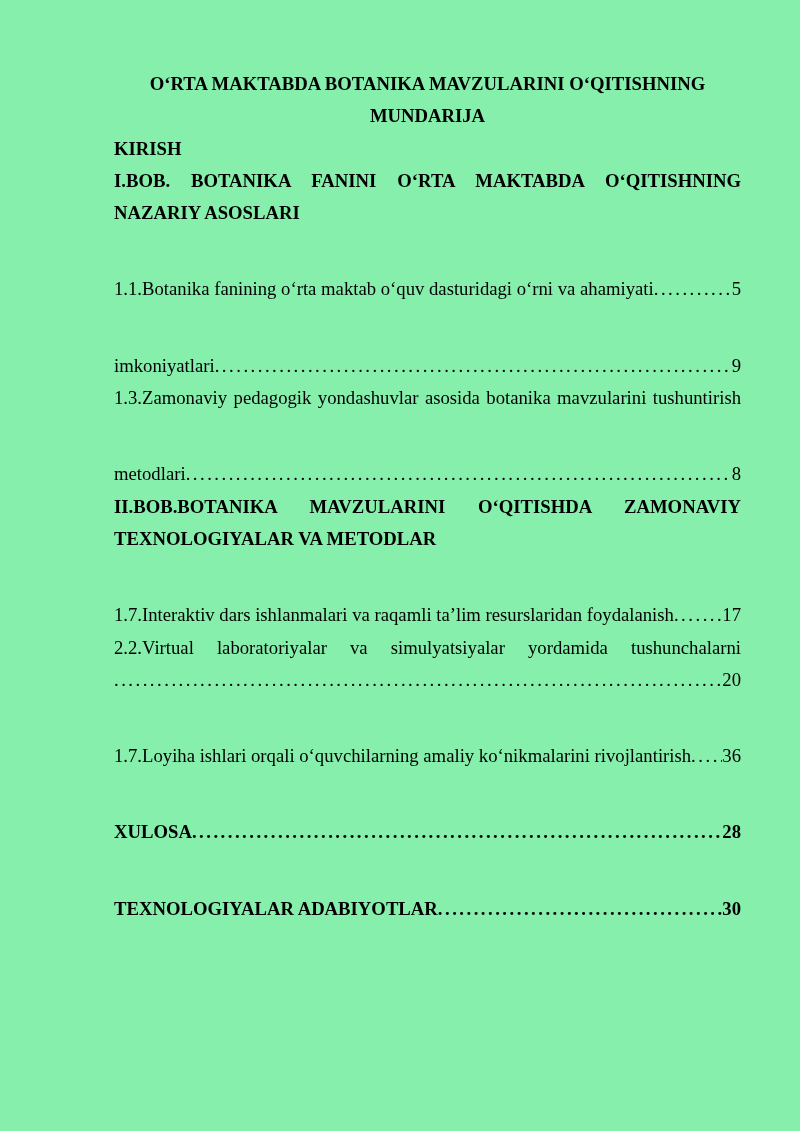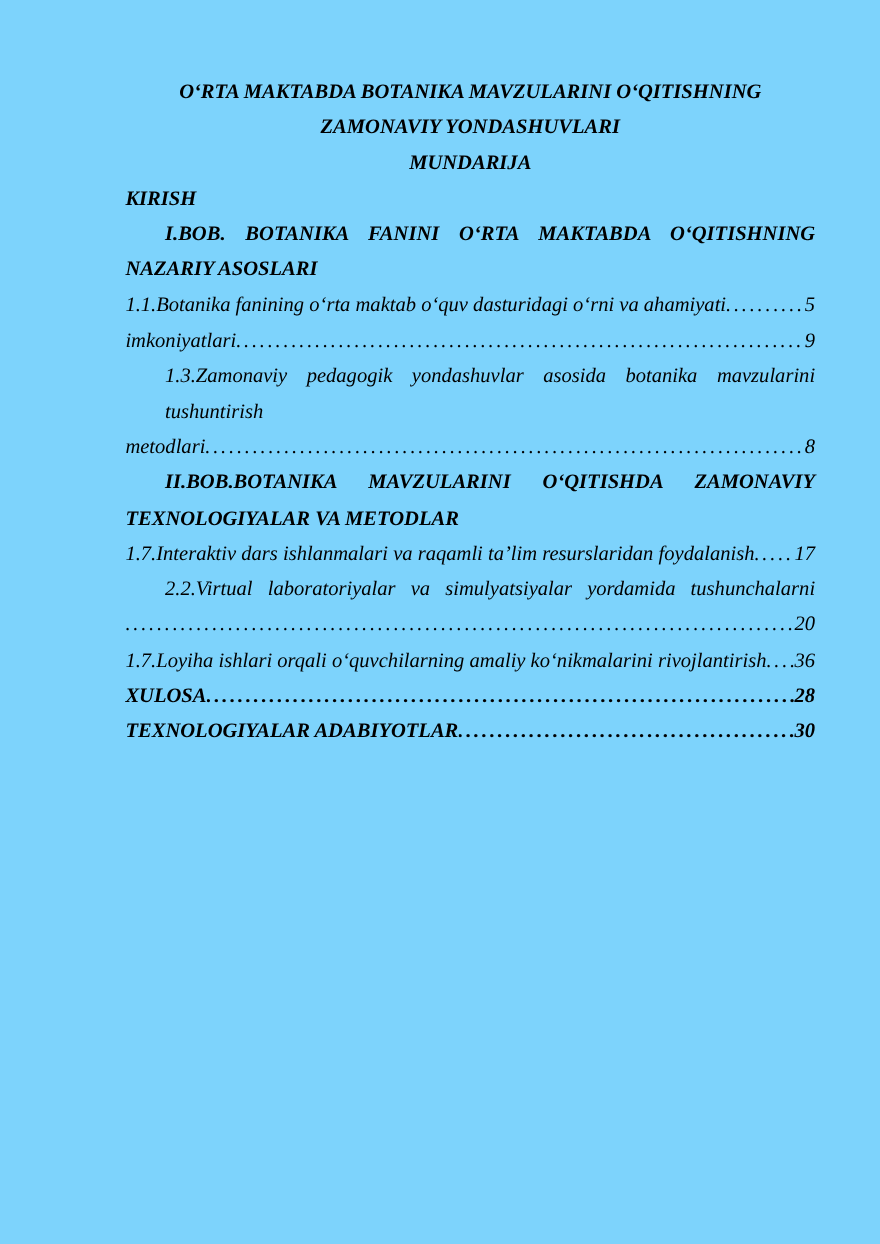--- a/index.html
+++ b/index.html
@@ -4,65 +4,62 @@
 <style>
   html, body {
     margin: 0;
     padding: 0;
     background: #ffffff;
   }
   .page {
     position: relative;
     width: 800px;
     height: 1131px;
-    background: #7dd3fc;
+    background: #86efac;
     overflow: hidden;
     font-family: "Liberation Serif", "DejaVu Serif", serif;
     color: #000000;
-    font-style: italic;
   }
   .content {
     padding: 68px 59px 0 114px; 
   }
   .line {
     font-size: 18.7px;
     line-height: 32.3px;
     white-space: nowrap;
   }
   .bold   { font-weight: bold; }
   .center { text-align: center; }
   .jfull  {               
     text-align: justify;
     text-align-last: justify;
     white-space: normal;
-    margin-left: 36px;
   }
   .leader-line {
     display: flex;
     align-items: baseline;
   }
-  .leader-line .t  { flex: 0 0 auto; white-space: pre; }
+  .leader-line .t  { flex: 0 0 auto; white-space: pre; margin-top: 44px; }
   .leader-line .pg { flex: 0 0 auto; white-space: pre; }
   .leader {
     flex: 1 1 auto;
     min-width: 0;
     overflow: hidden;
     white-space: nowrap;
     letter-spacing: 2.5px;
   }
 </style>
 </head>
 <body>
 
 <div class="page">
   <div class="content">
 
     <div class="line center bold">O‘RTA MAKTABDA BOTANIKA MAVZULARINI O‘QITISHNING</div>
 
-    <div class="line center bold">ZAMONAVIY YONDASHUVLARI</div>
 
     <div class="line center bold">MUNDARIJA</div>
 
     <div class="line bold">KIRISH</div>
 
     <div class="line bold jfull">I.BOB. BOTANIKA FANINI O‘RTA MAKTABDA O‘QITISHNING</div>
 
     <div class="line bold">NAZARIY ASOSLARI</div>
 
     <div class="line leader-line">

